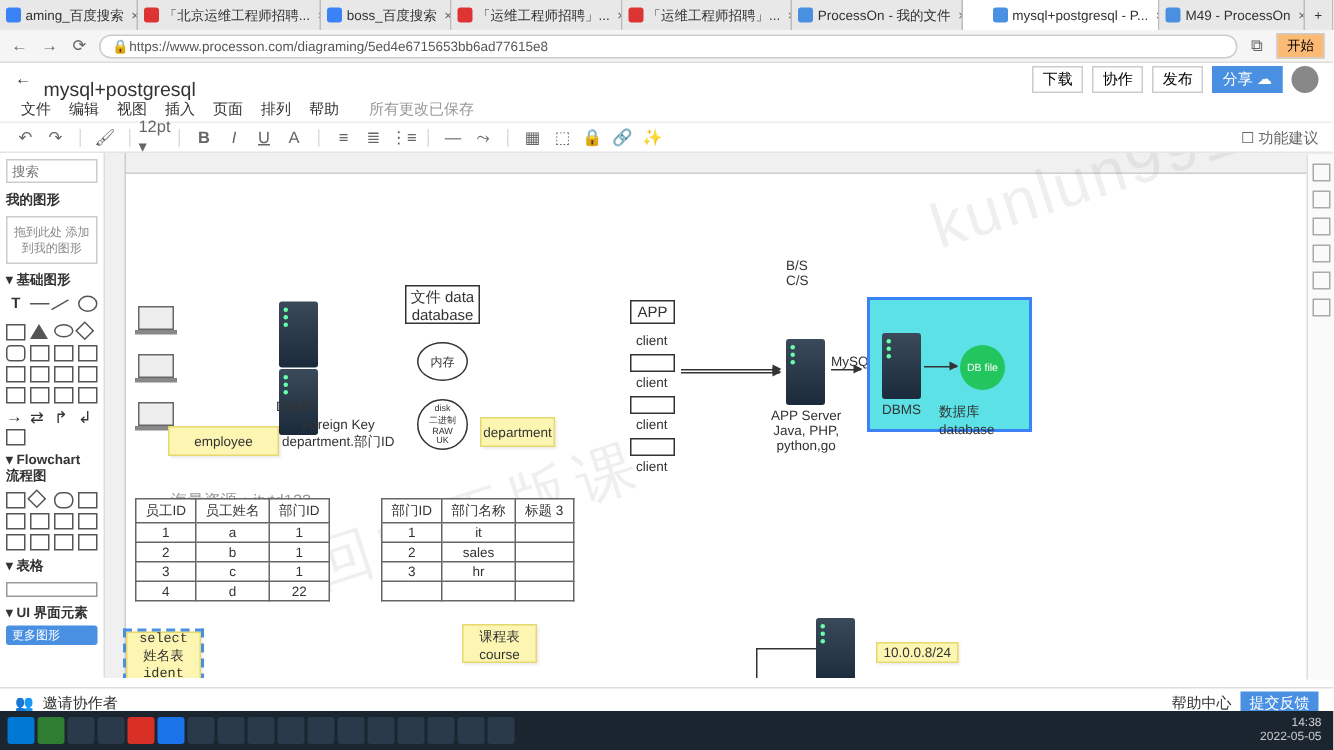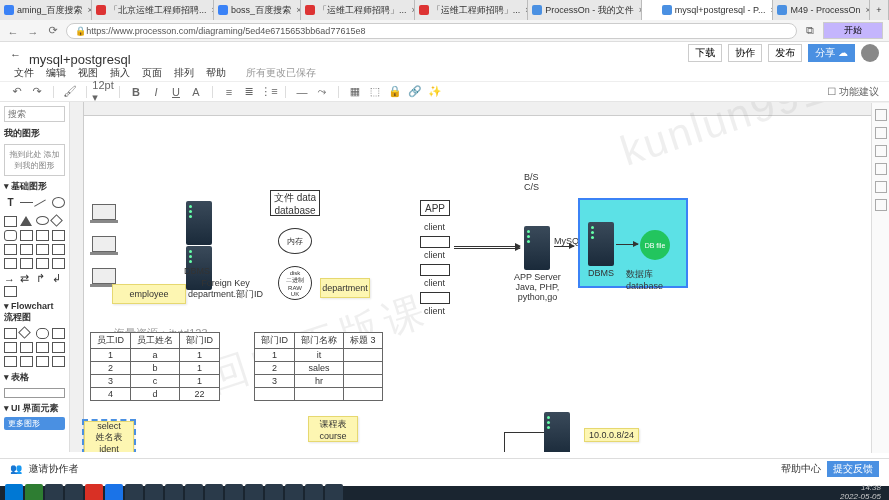--- a/index.html
+++ b/index.html
@@ -5,21 +5,21 @@
 * { margin:0; padding:0; box-sizing:border-box; }
 body { font-family:"Microsoft YaHei",Arial,sans-serif; font-size:11px; color:#333; background:#fff; width:889px; height:500px; overflow:hidden; position:relative; }
 .browser-tabs { height:20px; background:#e3e4e6; display:flex; align-items:center; font-size:9px; }
 .btab { border-right:1px solid #bbb; padding:0 4px; height:100%; display:flex; align-items:center; gap:3px; background:#e8e8e8; white-space:nowrap; overflow:hidden; }
 .btab.active { background:#fff;padding-left:20px; }
 .btab .fav { width:10px; height:10px; background:#3b82f6; border-radius:2px; flex-shrink:0; }
 .btab .x { color:#666; margin-left:2px; cursor:pointer; }
 .addr-bar { height:22px; background:#f5f5f5; display:flex; align-items:center; padding:0 6px; gap:6px; border-bottom:1px solid #ddd; }
 .url-box { flex:1; background:#fff; border:1px solid #ccc; border-radius:10px; height:16px; font-size:9px; padding:0 8px; display:flex; align-items:center; color:#555; }
 .nav-ico { width:14px; height:14px; display:flex; align-items:center; justify-content:center; color:#666; }
-.hdr-btn { font-size:9px; border:1px solid #ccc; padding:1px 20px; background:#c4b5fd; }
+.hdr-btn { font-size:9px; border:1px solid #ccc; padding:1px 6px; background:#fdba74; }
 .app-titlebar { height:22px; display:flex; align-items:center; justify-content:space-between; padding:0 10px; }
 .doc-title { font-size:13px; font-weight:500;margin-top:12px; }
 .right-btns { display:flex; gap:6px; align-items:center; }
 .rbtn { font-size:10px; padding:1px 6px; border:1px solid #ccc; background:#fff; }
 .rbtn.blue { background:#4a90e2; color:#fff; border-color:#4a90e2; }
 .avatar { width:18px; height:18px; border-radius:50%; background:#888; }
 .menubar { height:18px; display:flex; gap:12px; padding:0 14px; font-size:10px; align-items:center; border-bottom:1px solid #eee; }
 .menubar span { cursor:pointer; }
 .save-hint { color:#999; margin-left:8px; }
 .toolbar { height:20px; border-bottom:1px solid #e5e5e5; display:flex; align-items:center; justify-content:space-between; padding:0 10px; }
@@ -37,38 +37,38 @@
 .s-txt { border:none; font-weight:bold; font-size:10px; text-align:center; }
 .s-line { border:none; border-top:1px solid #555; margin-top:5px; }
 .s-circ { border-radius:50%; }
 .s-tri { border:none; width:0; height:0; border-left:6px solid transparent; border-right:6px solid transparent; border-bottom:10px solid #555;}
 .s-diam { transform:rotate(45deg); width:9px; height:9px; }
 .canvas { flex:1; background:#f9f9f9; position:relative; overflow:hidden; }
 .wm1 { position:absolute; right:60px; top:-20px; font-size:42px; color:rgba(150,150,150,.15); transform:rotate(-18deg); font-weight:300; letter-spacing:2px; pointer-events:none; }
 .wm2 { position:absolute; left:120px; top:200px; font-size:40px; color:rgba(150,150,150,.15); transform:rotate(-18deg); font-weight:300; letter-spacing:6px; pointer-events:none; }
 .box { position:absolute; border:1px solid #333; background:#fff; display:flex; align-items:center; justify-content:center; font-size:10px; text-align:center; }
 .note { position:absolute; background:#fdf6b2; border:1px solid #e6d870; font-size:9px; display:flex; align-items:center; justify-content:center; text-align:center; box-shadow:1px 1px 2px rgba(0,0,0,.1); }
-.note.selected { outline:2px dashed #4a90e2; }
+.note.selected { outline:2px dashed #4a90e2;font-family:Liberation Mono, monospace; }
 .server { position:absolute; width:26px; height:44px; background:linear-gradient(#3a4a5a,#1a2a3a); border-radius:2px; }
 .server::before { content:""; position:absolute; top:4px; left:3px; width:3px; height:3px; background:#6fa; border-radius:50%; box-shadow:0 5px 0 #6fa,0 10px 0 #6fa; }
 .laptop { position:absolute; width:24px; height:16px; border:1px solid #666; background:#eee; }
 .laptop::after { content:""; position:absolute; bottom:-4px; left:-3px; right:-3px; height:3px; background:#888; }
 .circle { position:absolute; border:1px solid #333; border-radius:50%; background:#fff; display:flex; align-items:center; justify-content:center; font-size:8px; text-align:center; }
 .tbl { position:absolute; border-collapse:collapse; font-size:9px; }
 .tbl td, .tbl th { border:1px solid #666; padding:1px 6px; text-align:center; background:#fff; }
 .tbl th { font-weight:normal; }
 .dbgroup { position:absolute; border:2px solid #3b82f6; background:#5ce1e6; }
 .dbcyl { position:absolute; width:30px; height:30px; background:#22c55e; border-radius:50%; display:flex; align-items:center; justify-content:center; font-size:7px; color:#fff; }
 .txt-lbl { position:absolute; font-size:9px; }
 .arrow { position:absolute; height:1px; background:#333; }
 .arrow::after { content:""; position:absolute; right:-1px; top:-3px; border-left:6px solid #333; border-top:3px solid transparent; border-bottom:3px solid transparent;}
 .foot { position:absolute; bottom:22px; left:0; right:0; height:20px; border-top:1px solid #ddd; display:flex; align-items:center; justify-content:space-between; padding:0 10px; font-size:10px; background:#fff;}
 .collab { display:flex; gap:6px; align-items:center; }
 .more-shape { background:#4a90e2; color:#fff; font-size:8px; padding:1px 4px; border-radius:2px; }
-.taskbar { position:absolute; bottom:0; left:0; right:0; height:14px; background:#1a2530; display:flex; align-items:center; padding:0 4px;font-style:italic; }
+.taskbar { position:absolute; bottom:0; left:0; right:0; height:26px; background:#1a2530; display:flex; align-items:center; padding:0 4px; }
 .tico2 { width:18px; height:18px; margin:0 1px; background:#2a3a4a; border-radius:2px; }
 .tb-right { margin-left:auto; color:#ccc; font-size:8px; text-align:right; padding-right:4px; line-height:1.1; }
 .rside { position:absolute; right:0; top:103px; width:18px; background:#fafafa; border-left:1px solid #ddd; height:350px; display:flex; flex-direction:column; gap:6px; padding-top:6px; align-items:center; }
 .rside div { width:12px; height:12px; border:1px solid #aaa; }
 .rulers { position:absolute; background:#f0f0f0; }
 .ruler-h { top:0; left:0; right:0; height:14px; border-bottom:1px solid #ccc; }
 .ruler-v { top:0; left:0; bottom:0; width:14px; border-right:1px solid #ccc; }
 .content-area { position:absolute; left:14px; top:14px; right:0; bottom:0; background:#fff; }
 </style>
 </head>

